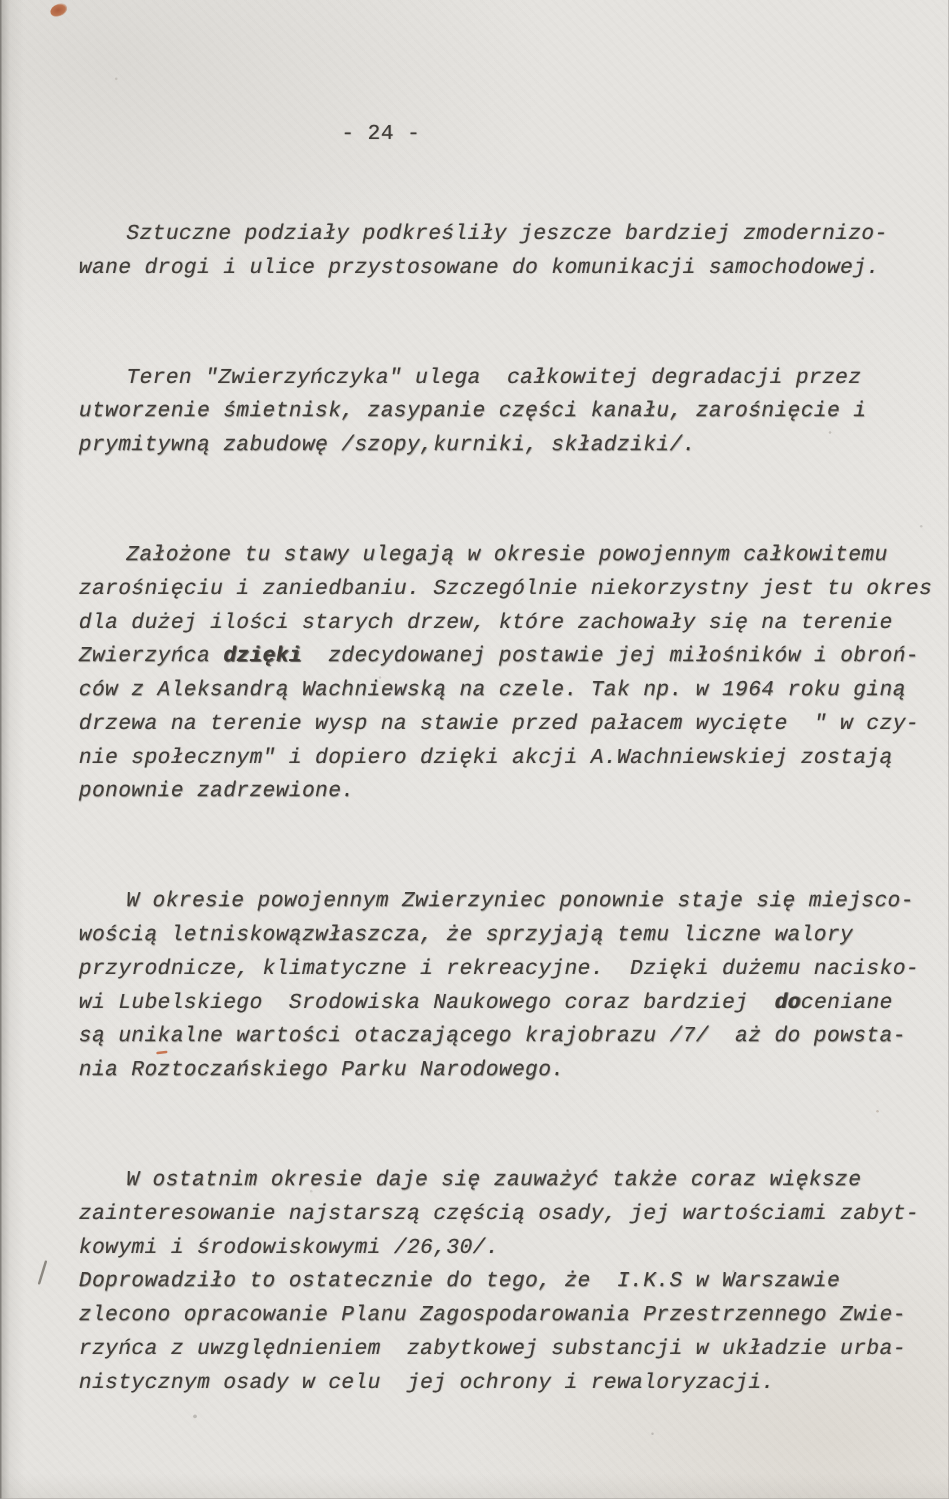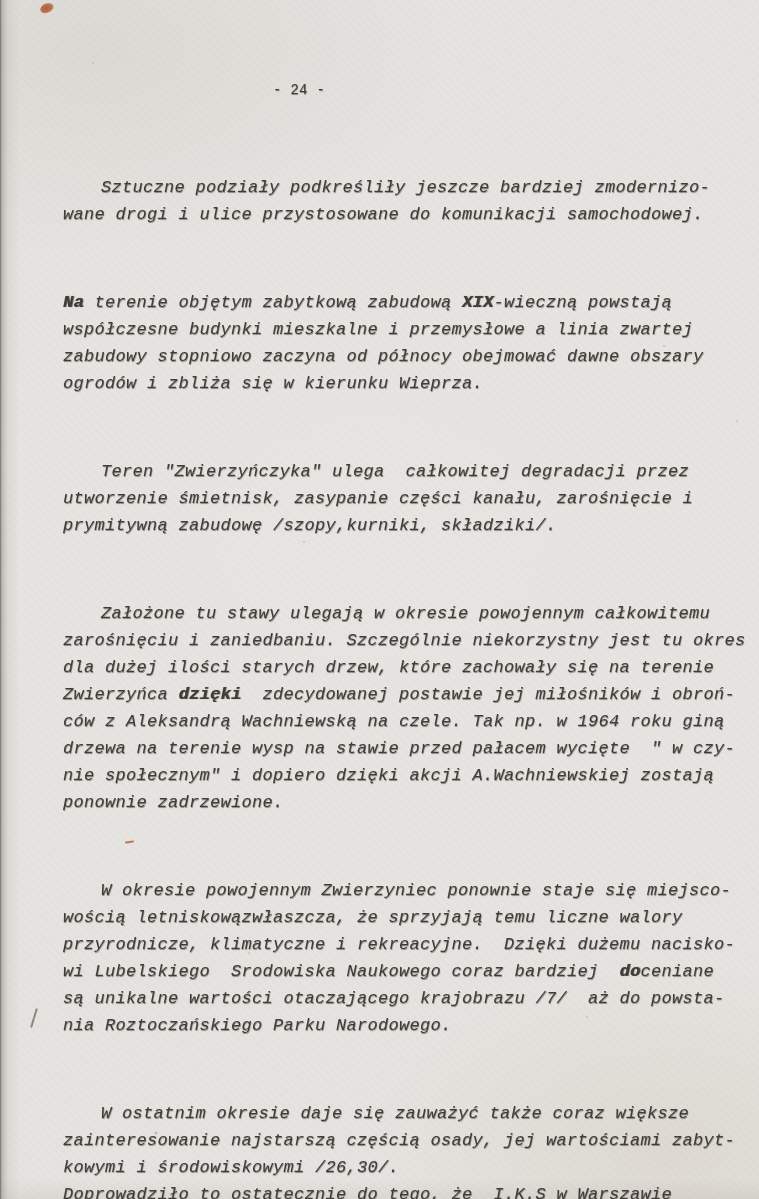--- a/index.html
+++ b/index.html
@@ -13,22 +13,22 @@
     background-image:
       linear-gradient(90deg, rgba(95,92,87,0.85) 0px, rgba(151,148,143,0.50) 2px, rgba(190,187,182,0.28) 8px, rgba(0,0,0,0) 20px),
       linear-gradient(0deg, rgba(120,112,100,0.10) 0px, rgba(0,0,0,0) 20px),
       radial-gradient(ellipse 420px 260px at 88% 96%, rgba(166,148,120,0.13), rgba(0,0,0,0) 70%),
       radial-gradient(ellipse 500px 300px at 12% 4%, rgba(130,125,115,0.10), rgba(0,0,0,0) 70%),
       radial-gradient(ellipse 900px 700px at 50% 45%, rgba(255,255,255,0.07), rgba(0,0,0,0) 75%),
       repeating-linear-gradient(47deg, rgba(110,105,98,0.018) 0 2px, rgba(0,0,0,0) 2px 6px),
       repeating-linear-gradient(-33deg, rgba(255,255,255,0.028) 0 2px, rgba(0,0,0,0) 2px 7px);
   }
   .pagenum{
-    position:absolute;left:273px;top:80px;
-    font-size:14px;line-height:20px;letter-spacing:0.3px;
+    position:absolute;left:273px;top:98px;
+    font-size:17px;line-height:20px;letter-spacing:0.3px;
     text-shadow:0.4px 0.5px 0.8px rgba(64,60,55,0.55);
   }
   .doc{
     position:absolute;left:63px;top:120px;width:684px;
     font-size:17px;line-height:27px;letter-spacing:0.3px;
     white-space:pre-wrap;
     text-shadow:0.4px 0.5px 0.8px rgba(64,60,55,0.55);
   }
   .doc p{margin:0 0 7px 0;font-style:italic;}
   .indent{text-indent:38px;}
@@ -72,21 +72,20 @@
 
   <div class="stain"></div>
   <div class="specks"></div>
   <div class="pencil-mark"></div>
   <div class="red-dash"></div>
 
   <div class="pagenum">- 24 -</div>
 
   <div class="doc">
     <p class="indent">Sztuczne podziały podkreśliły jeszcze bardziej zmodernizo-<br>wane drogi i ulice przystosowane do komunikacji samochodowej.</p>
-    <p><b>Na</b> terenie objętym zabytkową zabudową <b>XIX</b>-wieczną powstają<br>współczesne budynki mieszkalne i przemysłowe a linia zwartej<br>zabudowy stopniowo zaczyna od północy obejmować dawne obszary<br>ogrodów i zbliża się w kierunku Wieprza.</p>
     <p class="indent">Teren "Zwierzyńczyka" ulega  całkowitej degradacji przez<br>utworzenie śmietnisk, zasypanie części kanału, zarośnięcie i<br>prymitywną zabudowę /szopy,kurniki, składziki/.</p>
     <p class="indent">Założone tu stawy ulegają w okresie powojennym całkowitemu<br>zarośnięciu i zaniedbaniu. Szczególnie niekorzystny jest tu okres<br>dla dużej ilości starych drzew, które zachowały się na terenie<br>Zwierzyńca <b>dzięki</b>  zdecydowanej postawie jej miłośników i obroń-<br>ców z Aleksandrą Wachniewską na czele. Tak np. w 1964 roku giną<br>drzewa na terenie wysp na stawie przed pałacem wycięte  " w czy-<br>nie społecznym" i dopiero dzięki akcji A.Wachniewskiej zostają<br>ponownie zadrzewione.</p>
     <p class="indent">W okresie powojennym Zwierzyniec ponownie staje się miejsco-<br>wością letniskowązwłaszcza, że sprzyjają temu liczne walory<br>przyrodnicze, klimatyczne i rekreacyjne.  Dzięki dużemu nacisko-<br>wi Lubelskiego  Srodowiska Naukowego coraz bardziej  <b>do</b>ceniane<br>są unikalne wartości otaczającego krajobrazu /7/  aż do powsta-<br>nia Roztoczańskiego Parku Narodowego.</p>
     <p class="indent">W ostatnim okresie daje się zauważyć także coraz większe<br>zainteresowanie najstarszą częścią osady, jej wartościami zabyt-<br>kowymi i środowiskowymi /26,30/.<br>Doprowadziło to ostatecznie do tego, że  I.K.S w Warszawie<br>zlecono opracowanie Planu Zagospodarowania Przestrzennego Zwie-<br>rzyńca z uwzględnieniem  zabytkowej substancji w układzie urba-<br>nistycznym osady w celu  jej ochrony i rewaloryzacji.</p>
 
     
 
     
   </div>
 

